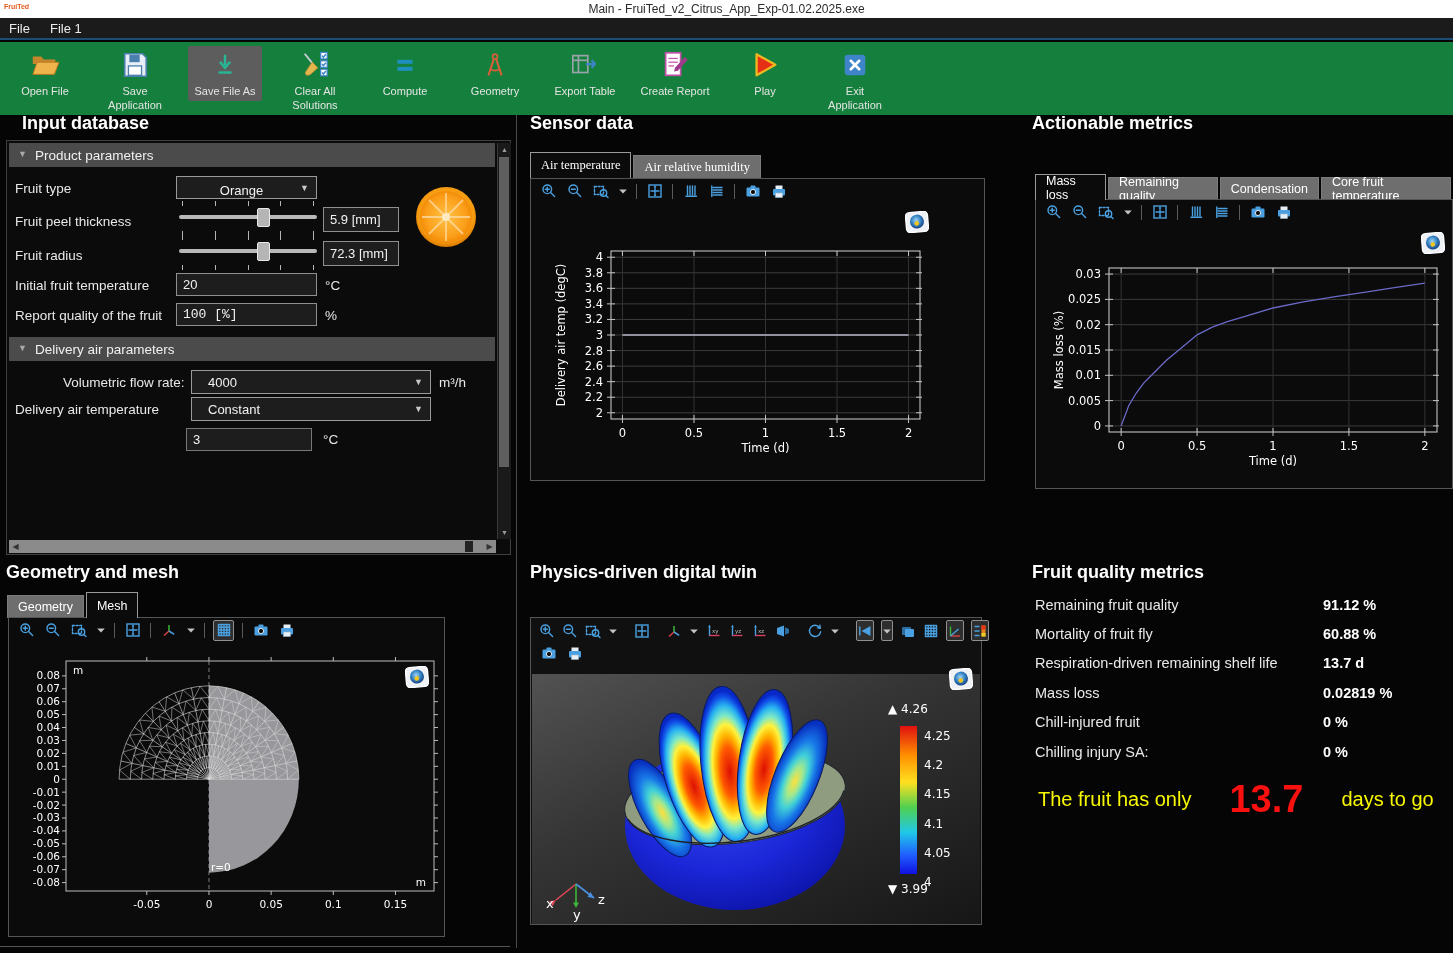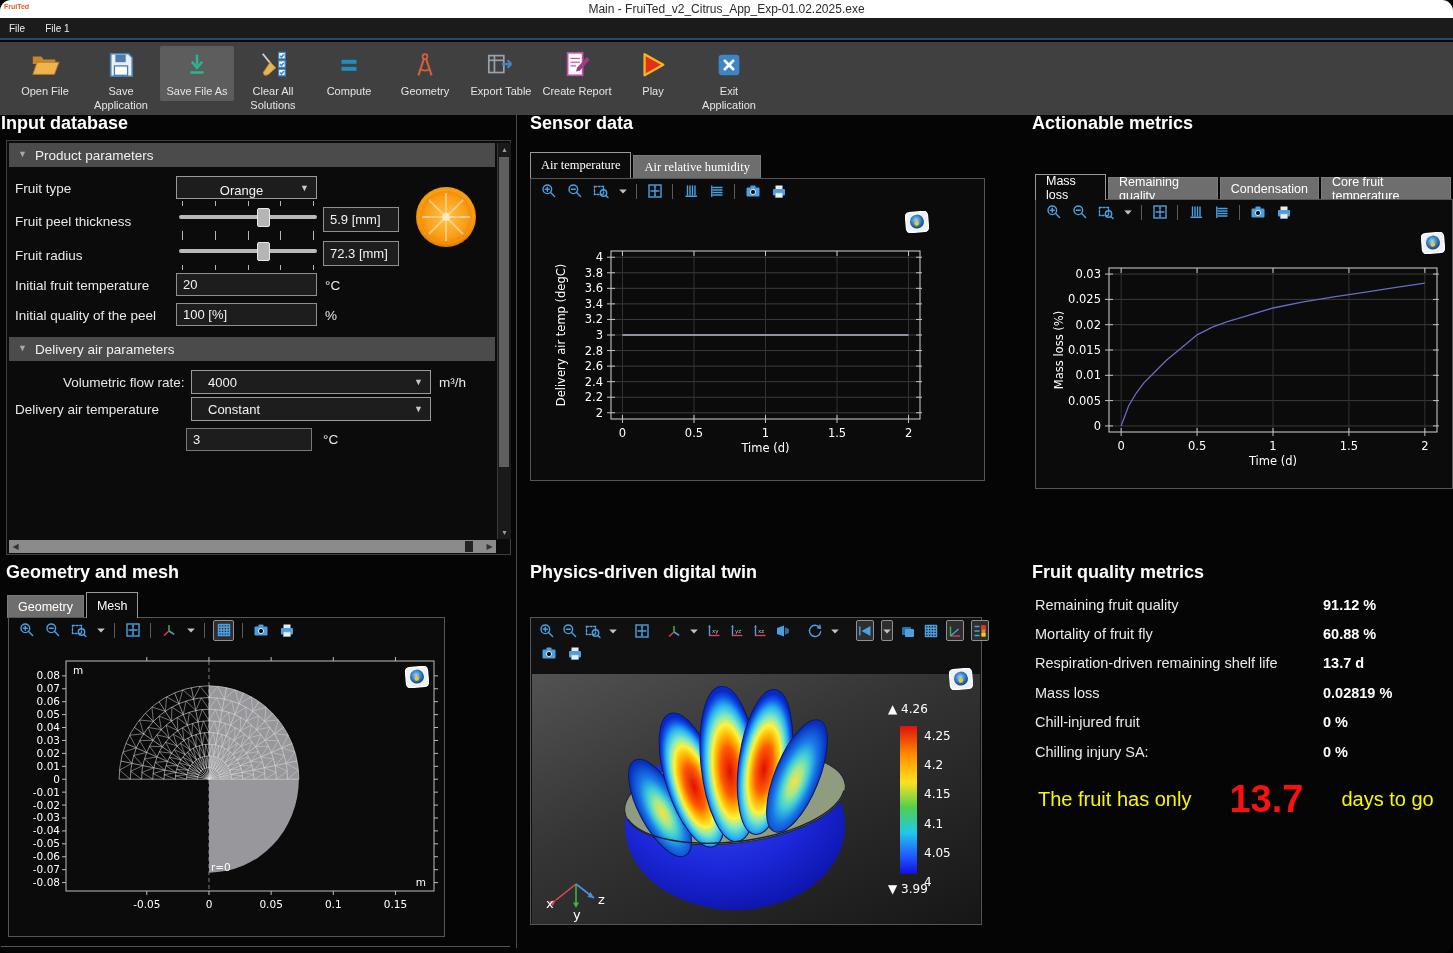--- a/index.html
+++ b/index.html
@@ -1,31 +1,31 @@
 <!DOCTYPE html>
 <html><head>
 <meta charset="utf-8">
 <style>
   html,body{margin:0;padding:0;background:#000;}
   #app{position:relative;width:1453px;height:953px;background:#050505;overflow:hidden;
-       font-family:"Liberation Sans",sans-serif;color:#fff;border-radius:11px;}
+       font-family:"Liberation Sans",sans-serif;color:#fff;}
   .abs{position:absolute;}
   
   .titlebar{position:absolute;left:0;top:0;width:1453px;height:18px;background:#ffffff;
             display:flex;align-items:center;}
   .titlebar .applogo{position:absolute;left:4px;top:3px;font-size:7px;font-weight:bold;color:#e25a1c;letter-spacing:0;}
   .titlebar .wtitle{width:100%;text-align:center;font-size:12px;color:#2b2b2b;}
   
   .menubar{position:absolute;left:0;top:18px;width:1453px;height:22px;background:#1b1b1b;
            display:flex;align-items:center;gap:20px;padding-left:9px;box-sizing:border-box;
            border-bottom:2px solid #1d4c77;}
-  .menuitem{font-size:10px;color:#ececec;cursor:default;}
+  .menuitem{font-size:13px;color:#ececec;cursor:default;}
   
-  .toolbar{position:absolute;left:0;top:42px;width:1453px;height:73px;background:#404040;
-           display:flex;align-items:flex-start;padding:4px 8px 0 8px;box-sizing:border-box;gap:2px;}
+  .toolbar{position:absolute;left:0;top:42px;width:1453px;height:73px;background:#15803d;
+           display:flex;align-items:flex-start;padding:4px 8px 0 8px;box-sizing:border-box;gap:16px;}
   .tbtn{width:74px;display:flex;flex-direction:column;align-items:center;gap:1px;padding:4px 0 2px;border-radius:2px;}
   .tbtn.selected{background:#5d5d5d;}
   .tbtn .lbl{font-size:11px;color:#e4e4e4;text-align:center;line-height:1.25;}
   
   .h1{position:absolute;font-size:18px;font-weight:bold;color:#fff;}
   
   .panel{position:absolute;background:#0b0b0b;border:1px solid #555;box-sizing:border-box;}
   
   .phead{position:absolute;left:2px;width:486px;height:24px;background:#4b4b4b;display:flex;
          align-items:center;padding-left:26px;box-sizing:border-box;font-size:13.5px;color:#f0f0f0;}
@@ -230,21 +230,21 @@
             <rect x="5" y="5" width="22" height="22" rx="3.5" fill="#3d85c8"></rect>
             <path d="M11.5 11.5 L20.5 20.5 M20.5 11.5 L11.5 20.5" stroke="#fff" stroke-width="2.8" stroke-linecap="round"></path>
           </svg></div>
         <div class="lbl">Exit Application</div>
       </div>
     </div>
 
   <div class="abs" style="left:516px;top:115px;width:1px;height:833px;background:#4a4a4a;"></div>
   <div class="abs" style="left:0;top:946px;width:510px;height:1px;background:#555;"></div>
 
-  <div class="h1" style="left:1px;top:113px;">Input database</div>
+  <div class="h1" style="left:22px;top:113px;">Input database</div>
 
   <div class="panel" style="left:6px;top:140px;width:505px;height:415px;border-color:#3f3f3f;">
     <div class="phead" style="top:2px;">
       <span class="tri">▼</span>
       <span>Product parameters</span>
     </div>
 
     <span class="flabel" style="left:8px;top:40px;">Fruit type</span>
     <div class="combo" style="left:169px;top:35px;width:141px;height:23px;align-items:flex-end;">
       <span class="ctext">Orange</span>
@@ -310,22 +310,22 @@
         <circle cx="32" cy="32" r="4" fill="#ffe9c0"></circle>
       </svg>
     </div>
 
     <span class="flabel" style="left:8px;top:137px;">Initial fruit temperature</span>
     <div class="tinput" style="left:169px;top:132px;width:141px;height:23px;">
       <span>20</span>
     </div>
     <span class="funit" style="left:318px;top:137px;">°C</span>
 
-    <span class="flabel" style="left:8px;top:167px;">Initial quality of the peel</span>
-    <div class="tinput" style="left:169px;top:162px;width:141px;height:23px;">
+    <span class="flabel" style="left:8px;top:167px;">Report quality of the fruit</span>
+    <div class="tinput" style="left:169px;top:162px;width:141px;height:23px;font-family:Liberation Mono, monospace;">
       <span>100 [%]</span>
     </div>
     <span class="funit" style="left:318px;top:167px;">%</span>
 
     <div class="phead" style="top:196px;">
       <span class="tri">▼</span>
       <span>Delivery air parameters</span>
     </div>
 
     <span class="flabel" style="left:8px;top:234px;margin-left:48px;">Volumetric flow rate:</span>

